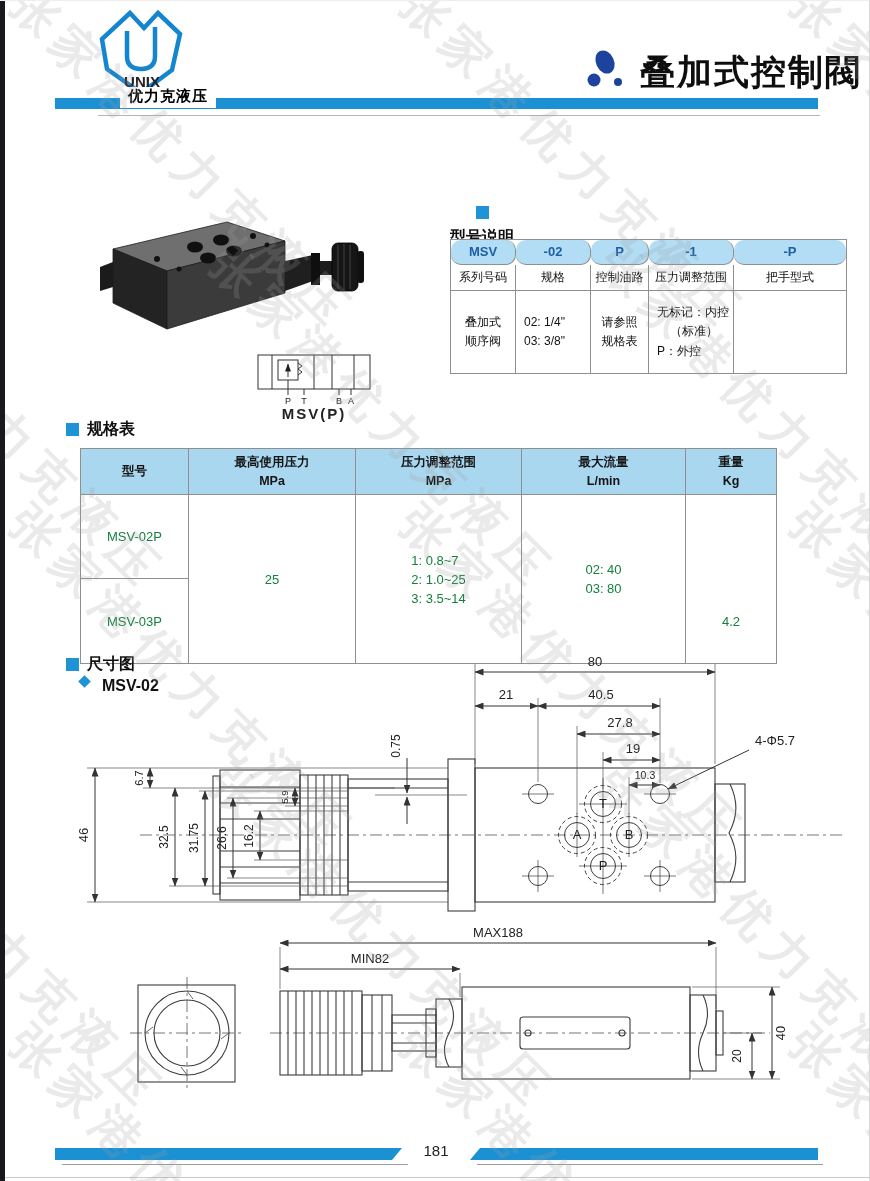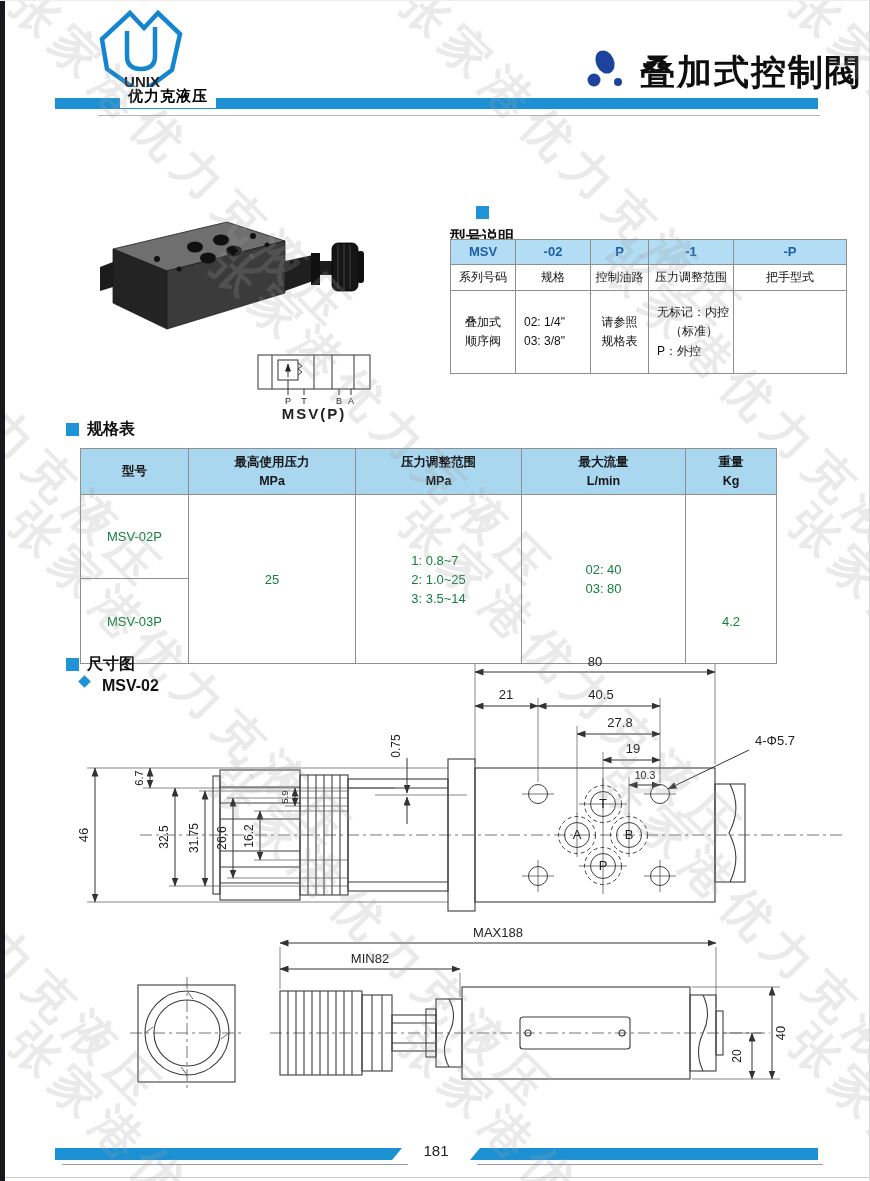--- a/index.html
+++ b/index.html
@@ -32,21 +32,21 @@
   .sq { width:13px; height:13px; background:#1e93d6; flex:0 0 13px; }
   .sub-model { position:absolute; display:flex; align-items:flex-start; gap:13px; font-size:16px; font-weight:bold; color:#111; }
   .dia { width:9px; height:9px; background:#1e93d6; transform:rotate(45deg); flex:0 0 9px; }
 
   
   .mtable { position:absolute; left:450px; top:238px; display:grid;
             grid-template-columns:65px 75px 58px 85px 112px; grid-template-rows:25px 26px 82px;
             border:1px solid #8f8f8f; background:#fff; }
   .mtable > div { border-right:1px solid #8f8f8f; border-bottom:1px solid #8f8f8f; }
   .mtable > div:nth-child(5n) { border-right:none; }
-  .mc { background:#b2ddf4; color:#1c5fa6; font-weight:bold; font-size:13px; text-align:center; line-height:23px; }
+  .mc { background:#b2ddf4; color:#1c5fa6; font-weight:bold; font-size:13px; text-align:center; line-height:23px;border-radius:10px; }
   .mlbl { font-weight:normal; font-size:12px; color:#111; text-align:center; line-height:24px; }
   .mval { font-size:12px; color:#111; display:flex; flex-direction:column; justify-content:center;
           align-items:center; line-height:1.6; border-bottom:none !important; }
   .mval.left { align-items:flex-start; padding-left:8px; }
   .mval .ind { margin-left:13px; }
 
   
   .stable { position:absolute; left:80px; top:447px; display:grid;
             grid-template-columns:108px 167px 166px 164px 90px; grid-template-rows:46px 84px 84px;
             border:1px solid #8f8f8f; background:#fff; }

